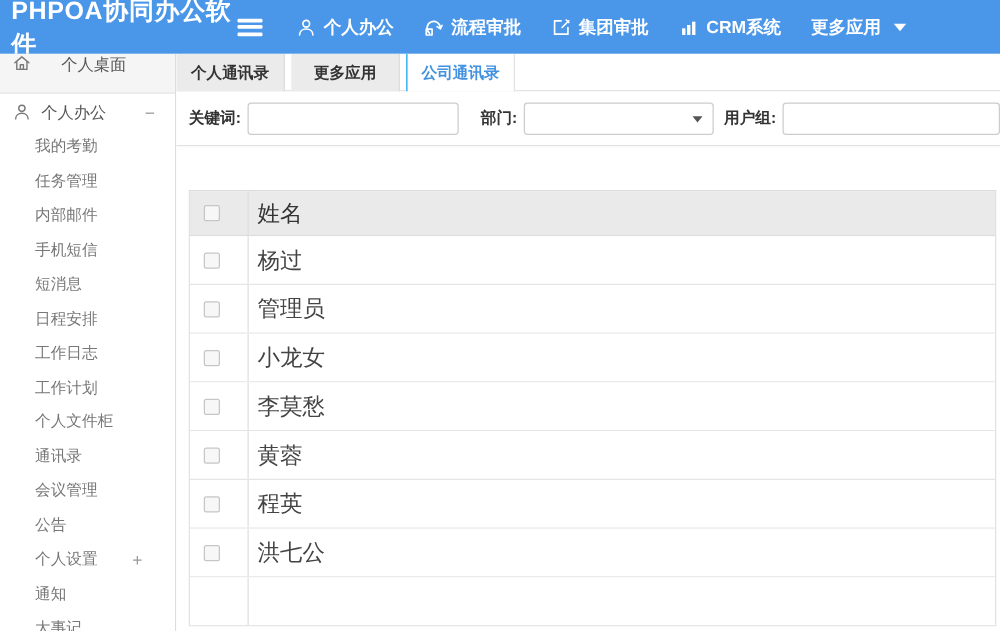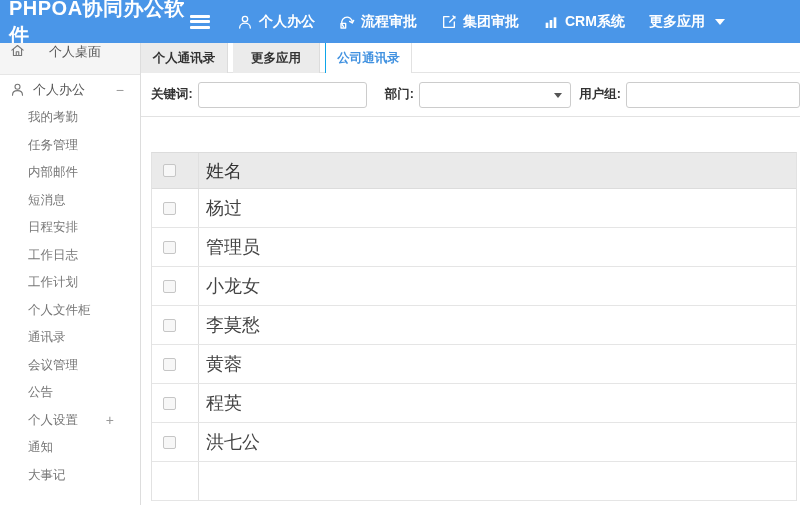--- a/index.html
+++ b/index.html
@@ -157,20 +157,24 @@
   </li>
           <li>
     <span class="side-label">任务管理</span>
 
   </li>
           <li>
     <span class="side-label">内部邮件</span>
 
   </li>
           <li>
+    <span class="side-label">手机短信</span>
+
+  </li>
+          <li>
     <span class="side-label">短消息</span>
 
   </li>
           <li>
     <span class="side-label">日程安排</span>
 
   </li>
           <li>
     <span class="side-label">工作日志</span>
 

